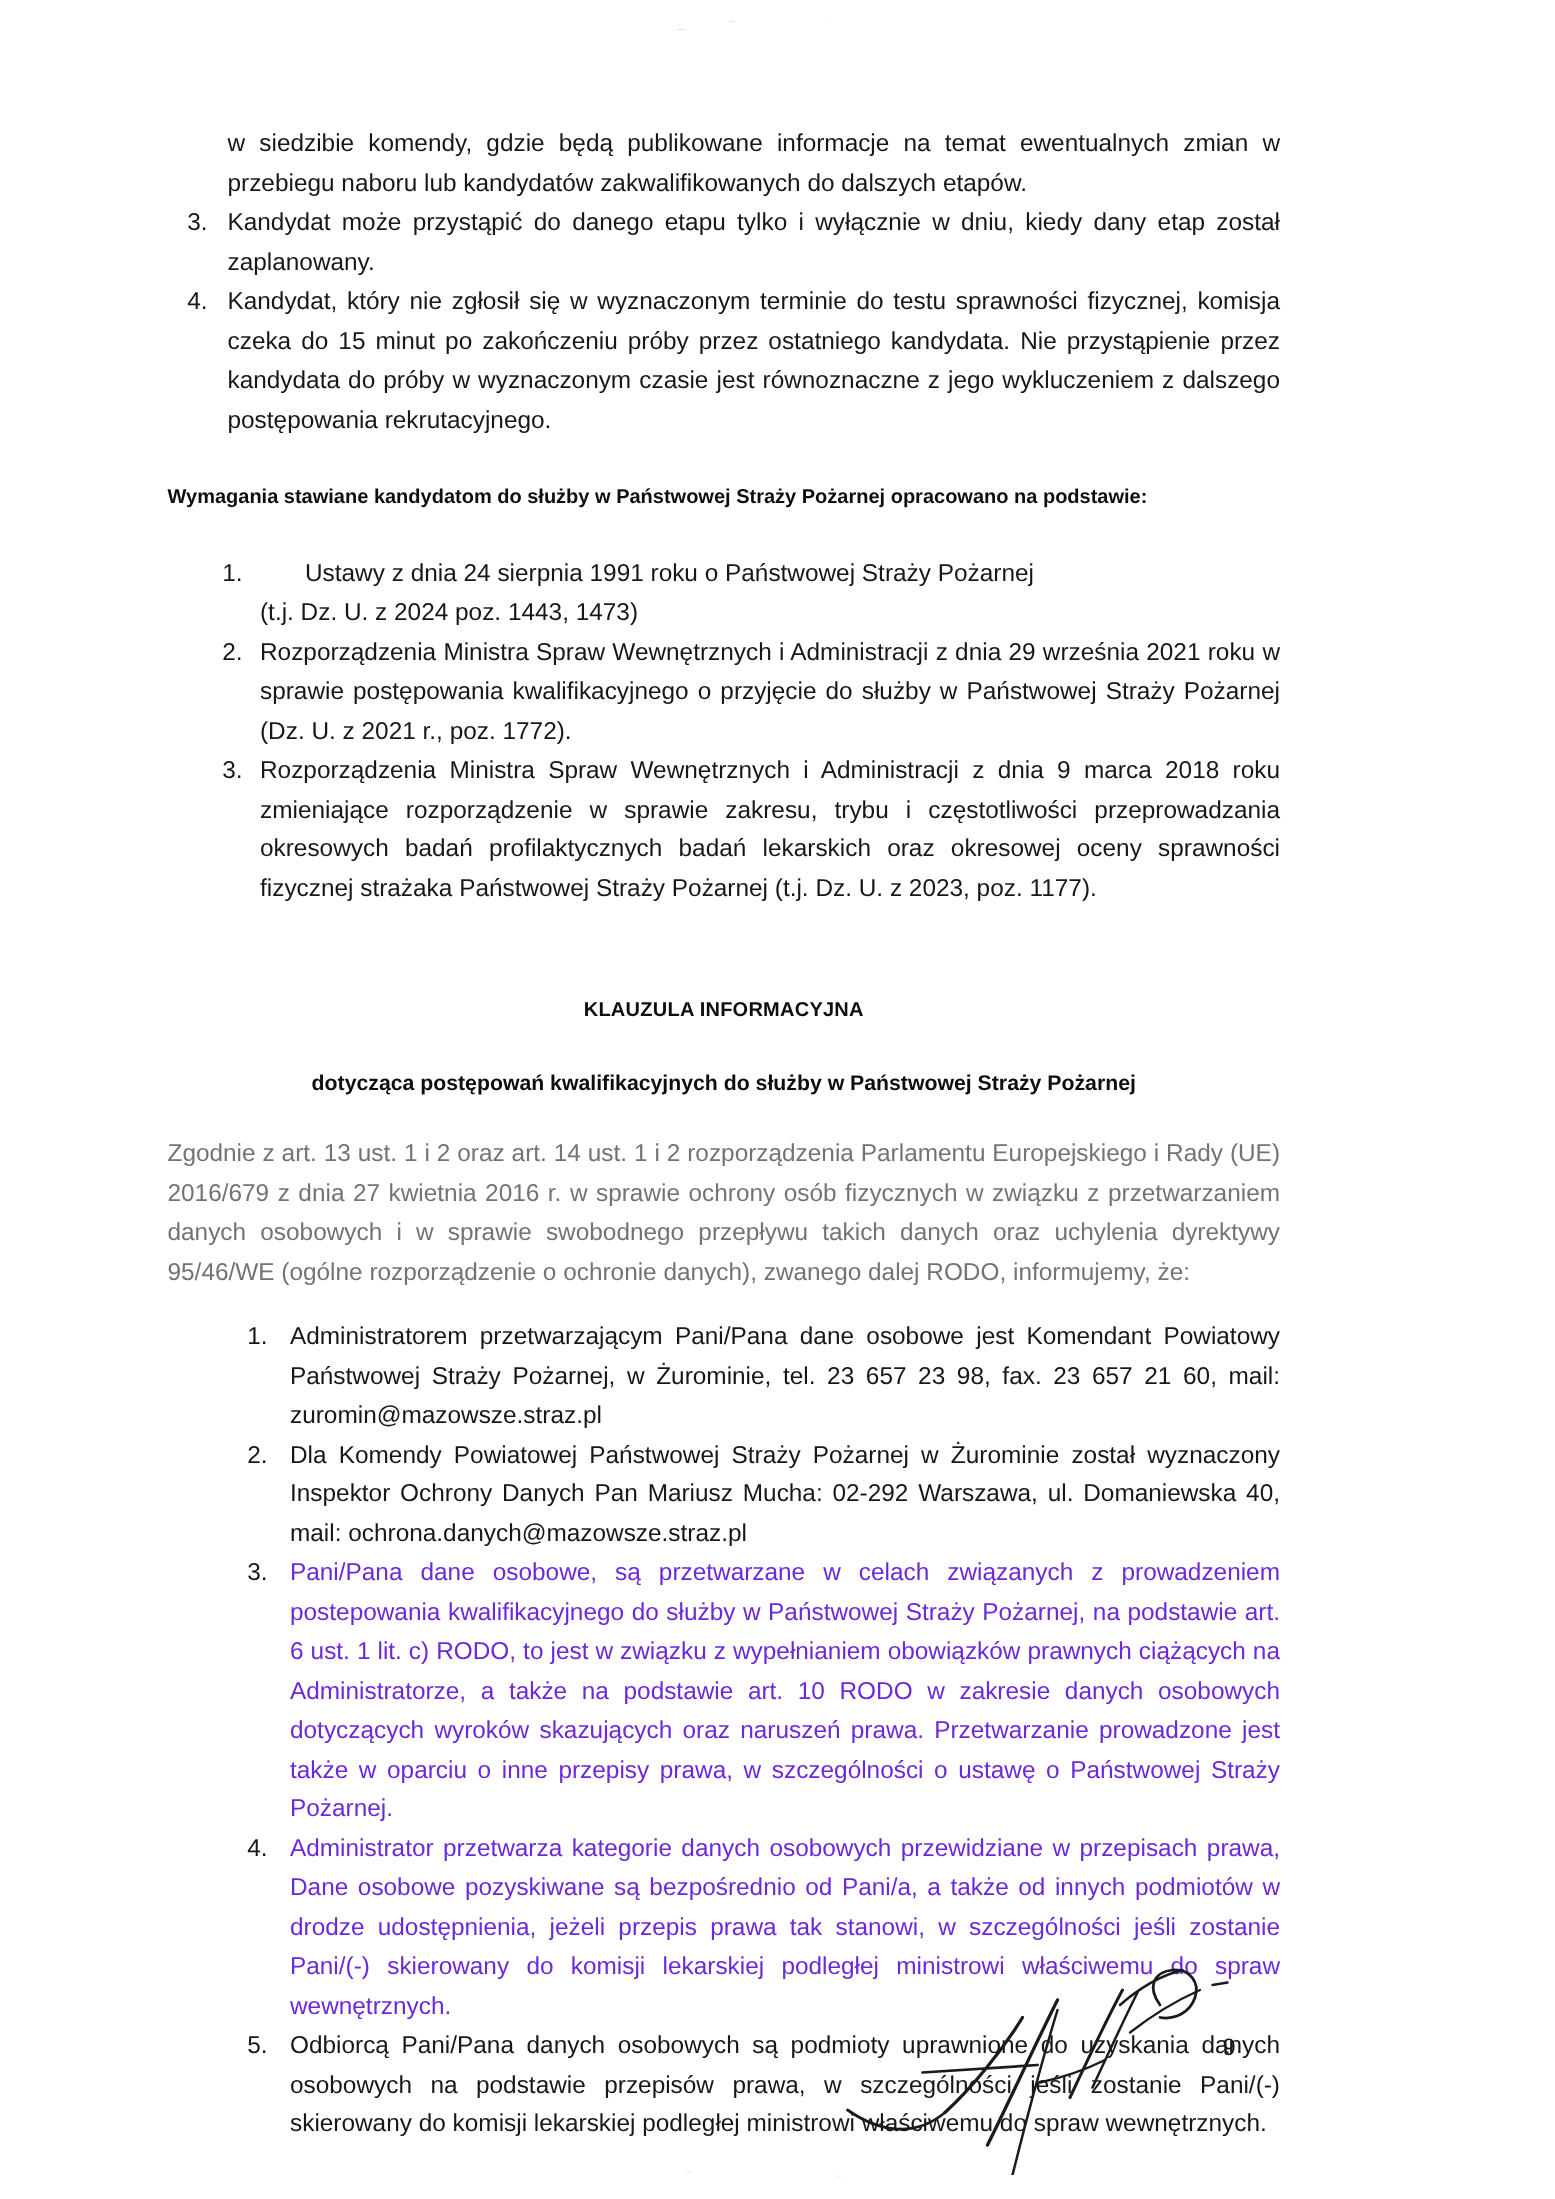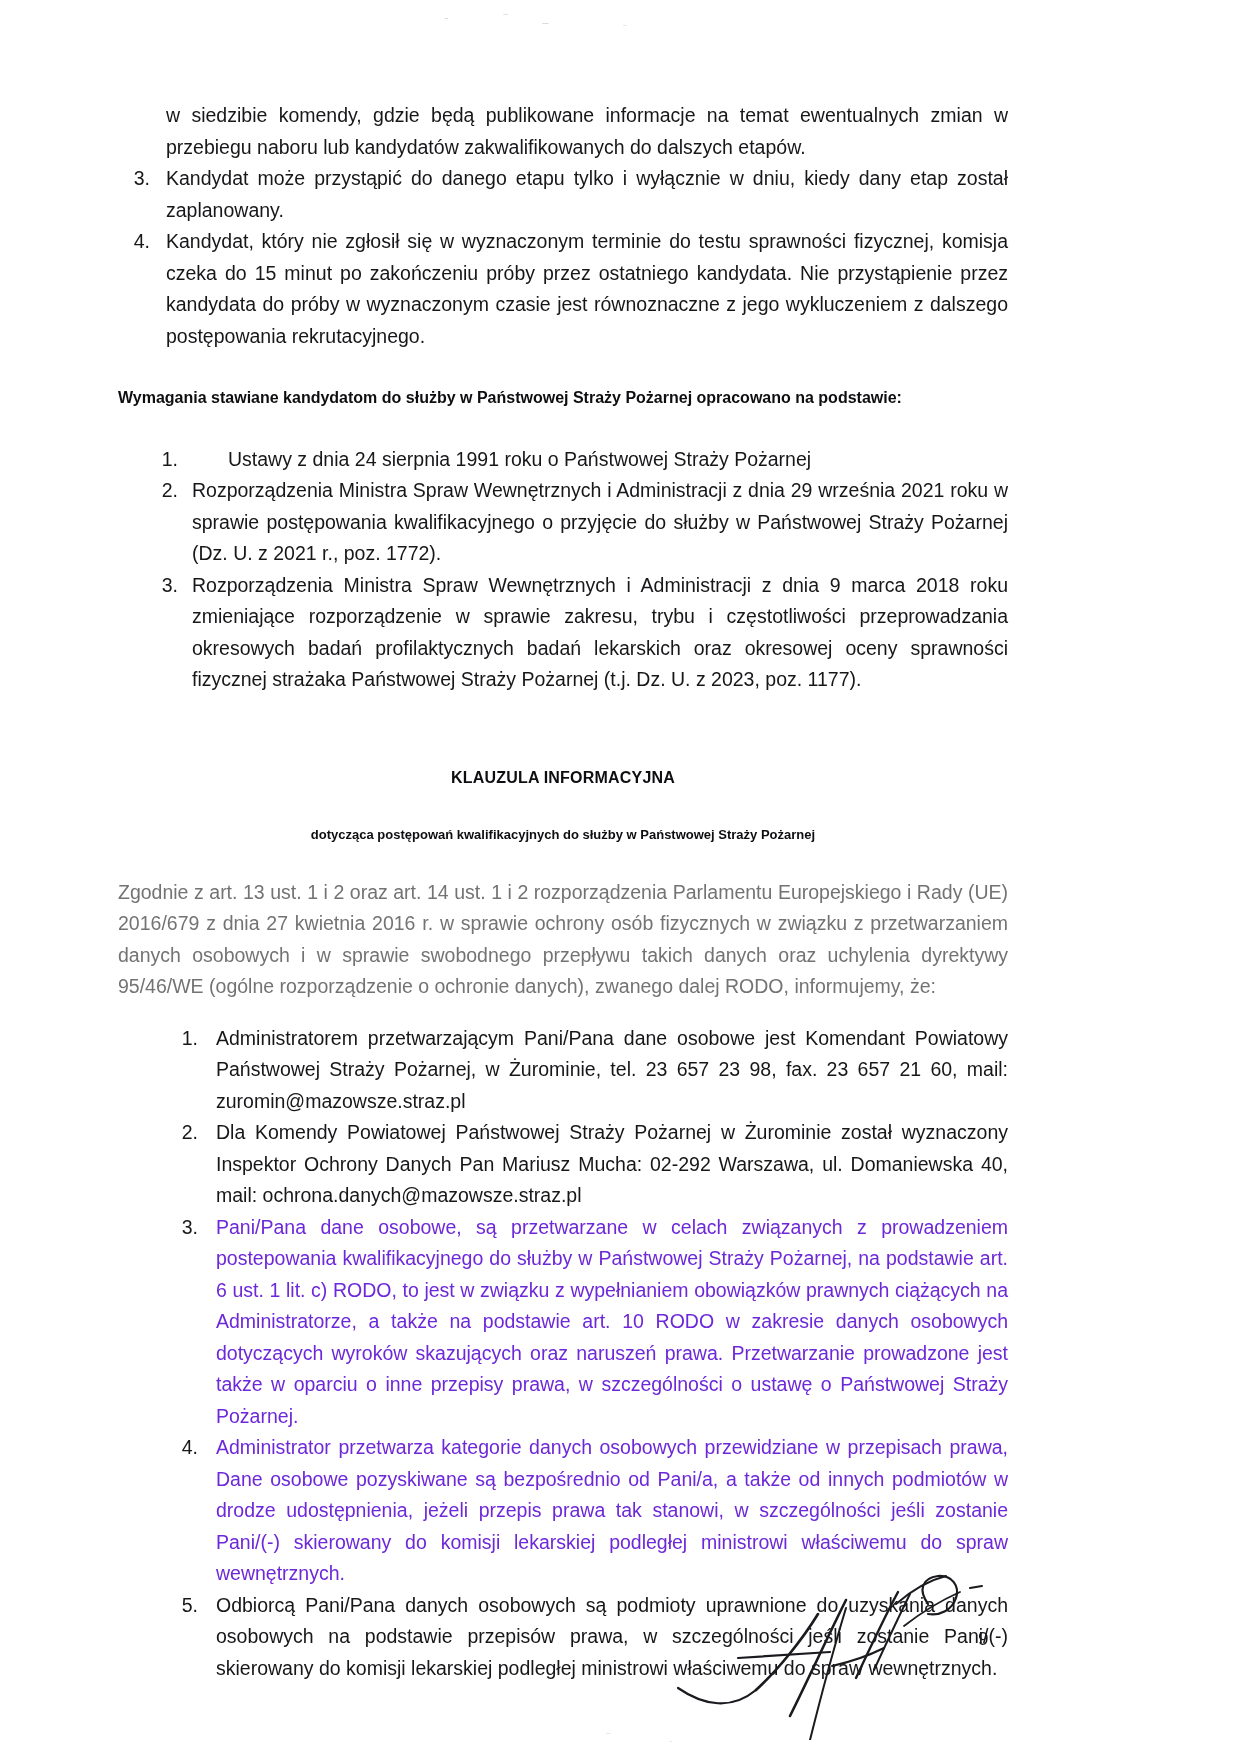--- a/index.html
+++ b/index.html
@@ -48,21 +48,21 @@
       radial-gradient(ellipse at 12% 50%, rgba(130,130,130,0.24) 0 2px, transparent 3px),
       radial-gradient(ellipse at 34% 30%, rgba(130,130,130,0.20) 0 2px, transparent 3px),
       radial-gradient(ellipse at 58% 65%, rgba(130,130,130,0.22) 0 2px, transparent 3px),
       radial-gradient(ellipse at 80% 40%, rgba(130,130,130,0.18) 0 2px, transparent 3px);
     filter: blur(0.7px);
     pointer-events: none;
   }
 
   .content {
     position: absolute;
-    left: 118px;
+    left: 134px;
     top: 100px;
     width: 890px;
   }
 
   
   .para {
     font-size: 19.5px;
     line-height: 31.5px;
     color: #17171a;
     text-align: justify;
@@ -112,21 +112,21 @@
   .center {
     text-align: center;
     font-weight: bold;
     color: #0e0e11;
   }
   .title-klauzula {
     font-size: 16px;
     letter-spacing: 0.2px;
   }
   .title-dotyczaca {
-    font-size: 13px;
+    font-size: 17px;
   }
   .sp-20 { height: 20px; }
   .sp-26 { height: 26px; }
   .sp-30 { height: 30px; }
   .sp-66 { height: 66px; }
 
   
   .faded { color: #737373; }
   .faded-2 { color: #6d28d9; }
 
@@ -174,20 +174,23 @@
     <div class="bold-head">Wymagania stawiane kandydatom do służby w Państwowej Straży Pożarnej opracowano na podstawie:</div>
 
     <div class="sp-30"></div>
 
     <div class="list-b">
       <div class="hang">
         <div class="num">1.</div>
         <div class="body">
           <div class="para" style="text-align:justify;margin-left:36px;">
             <span>Ustawy z dnia 24 sierpnia 1991 roku o Państwowej Straży Pożarnej</span>
+          </div>
+          <div class="para" style="text-align:left;">
+            <span>(t.j. Dz. U. z 2024 poz. 1443, 1473)</span>
           </div>
         </div>
       </div>
 
       <div class="hang">
         <div class="num">2.</div>
         <div class="body para">Rozporządzenia Ministra Spraw Wewnętrznych i Administracji z dnia 29 września 2021 roku w sprawie postępowania kwalifikacyjnego o przyjęcie do służby w Państwowej Straży Pożarnej (Dz. U. z 2021 r., poz. 1772).</div>
       </div>
 
       <div class="hang">

